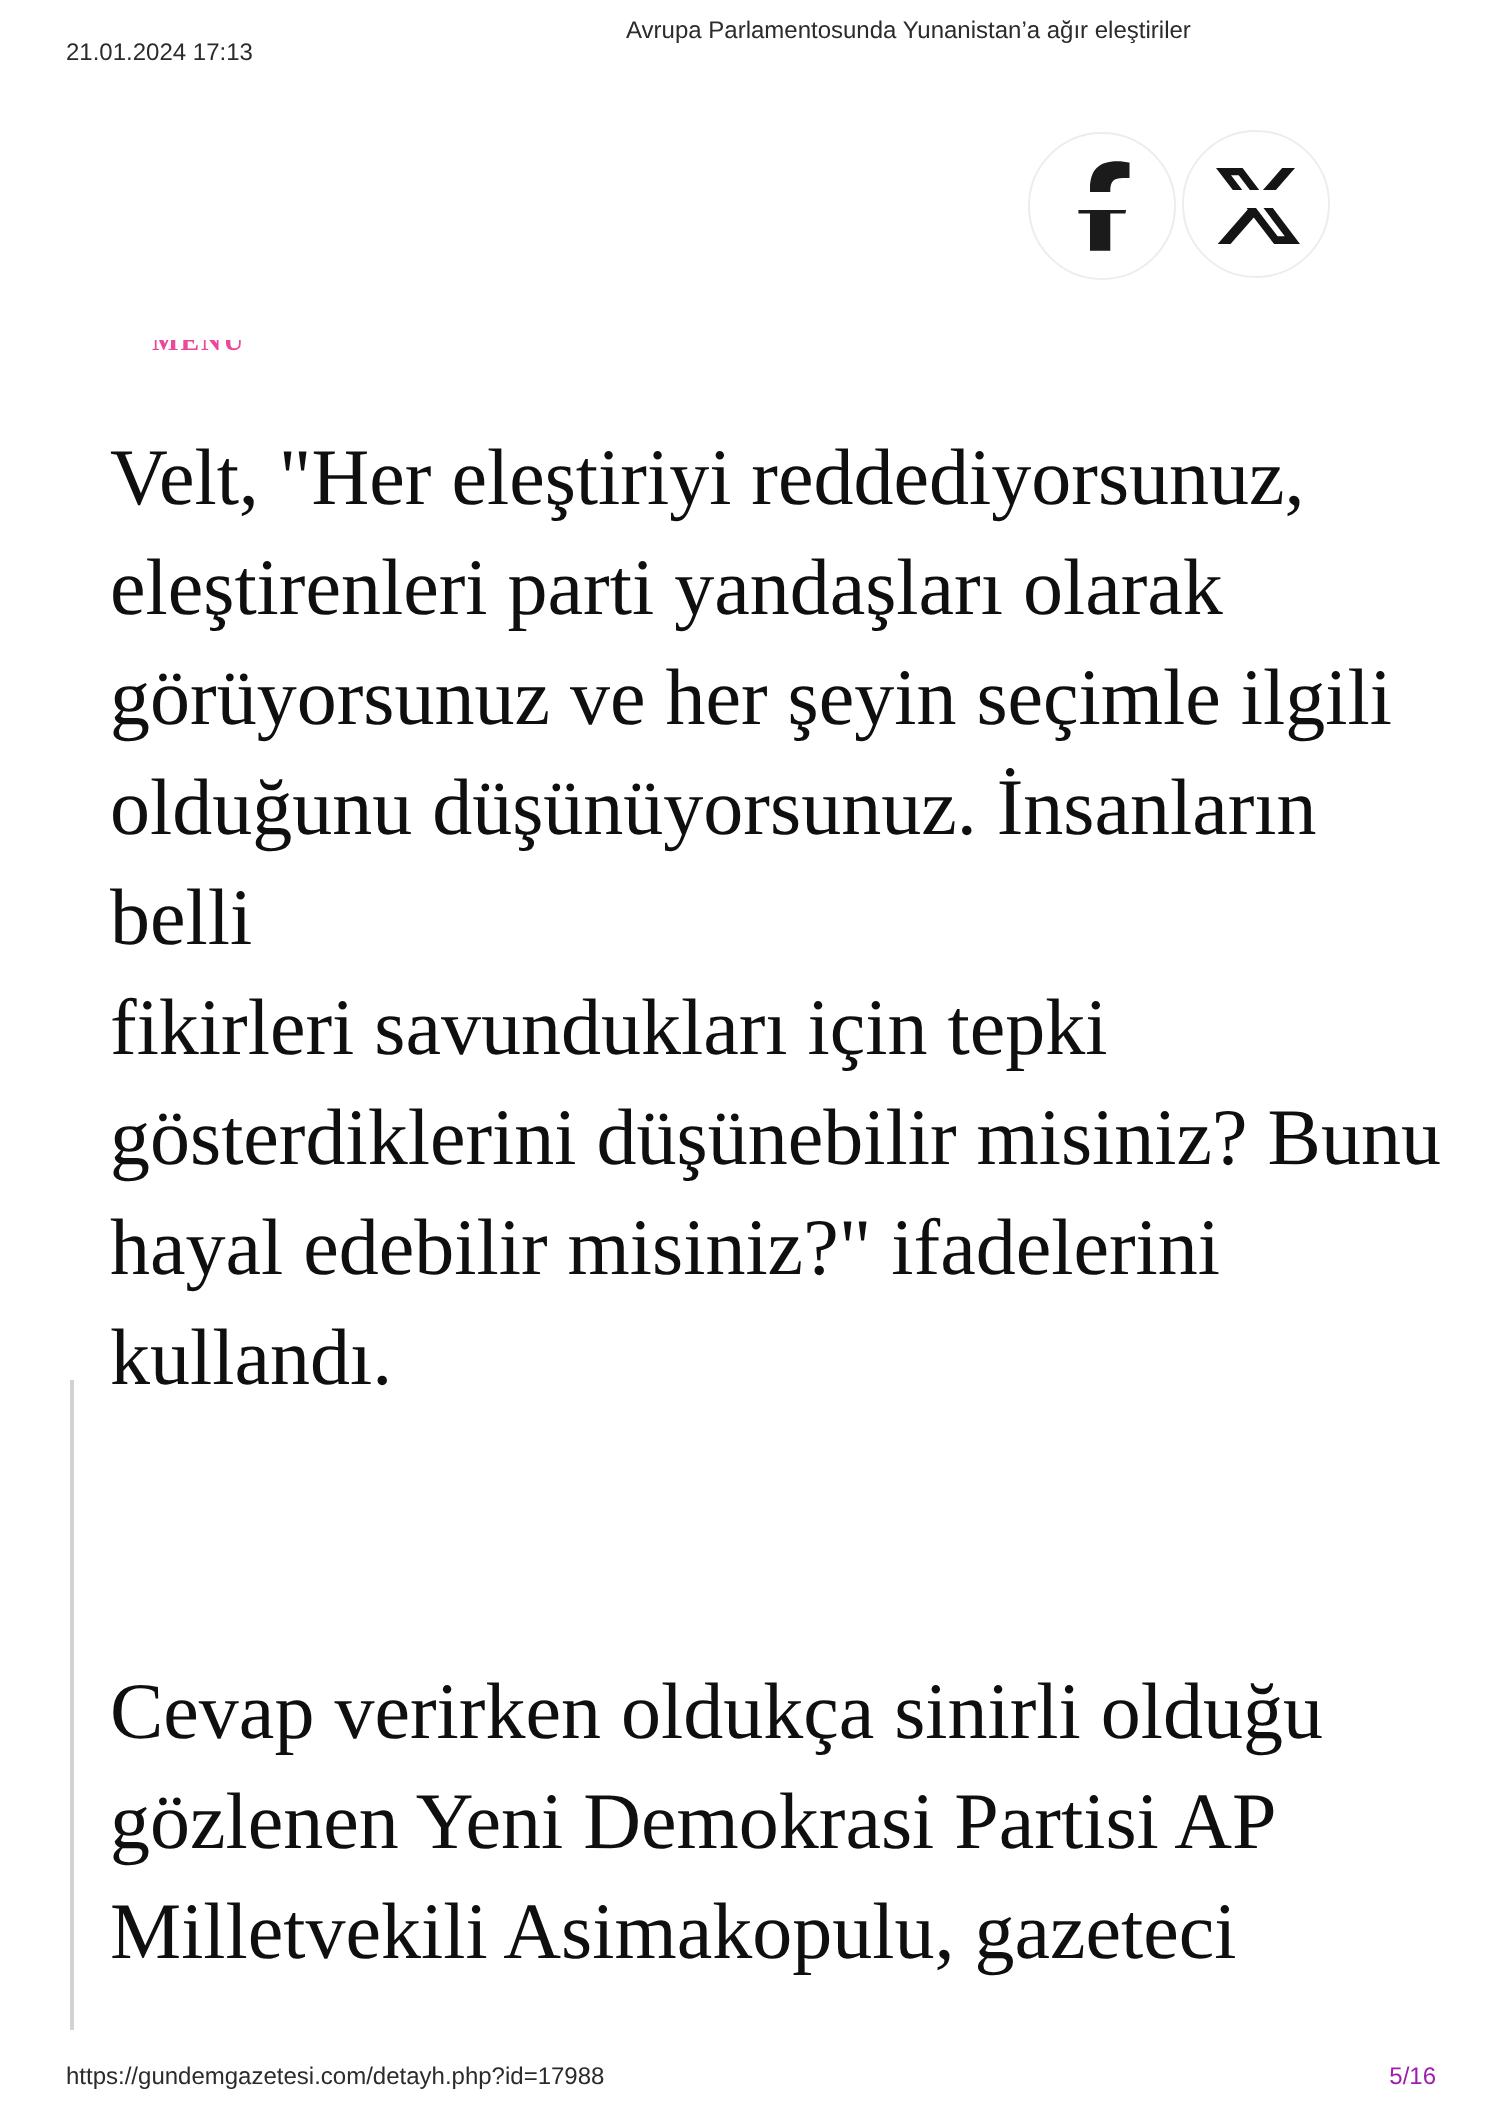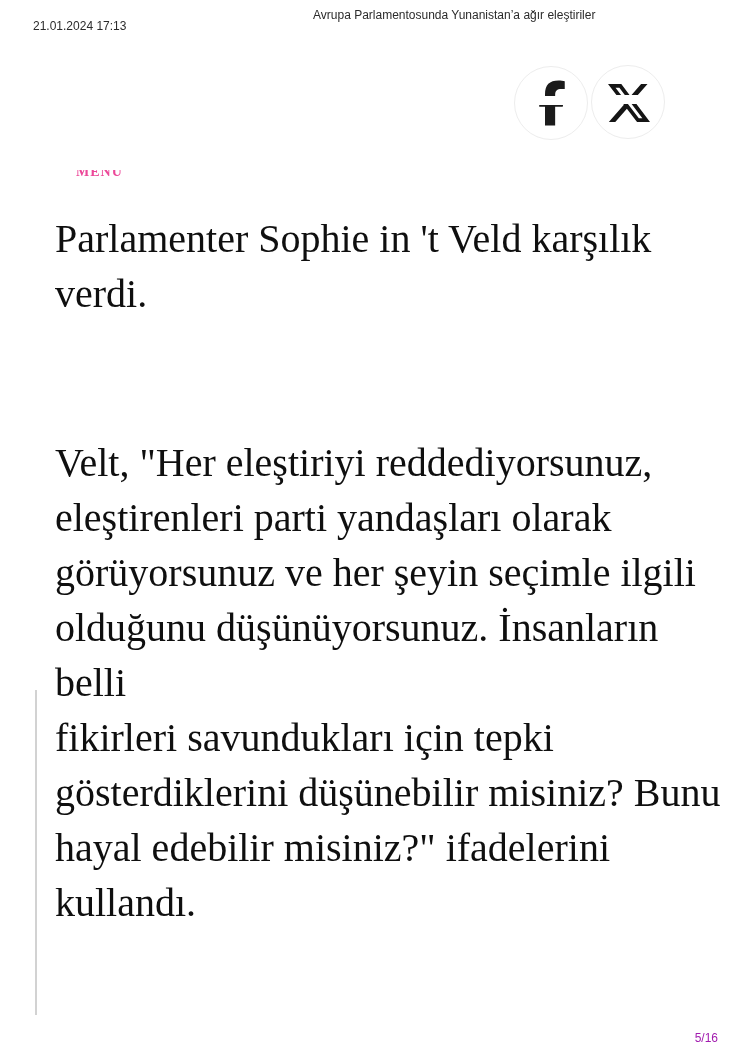--- a/index.html
+++ b/index.html
@@ -103,22 +103,20 @@
 <body>
 
 <div class="page">
 
   <div class="print-date">21.01.2024 17:13</div>
   <div class="print-title">Avrupa Parlamentosunda Yunanistan’a ağır eleştiriler</div>
 
   <div class="menu-label">MENÜ</div>
 
   <div class="article">
-    <p class="p1">Parlamenter Sophie in 't Veld karşılık
-verdi.</p>
     <p class="p2">Velt, "Her eleştiriyi reddediyorsunuz,
 eleştirenleri parti yandaşları olarak
 görüyorsunuz ve her şeyin seçimle ilgili
 olduğunu düşünüyorsunuz. İnsanların belli
 fikirleri savundukları için tepki
 gösterdiklerini düşünebilir misiniz? Bunu
 hayal edebilir misiniz?" ifadelerini
 kullandı.</p>
     <p class="p3">Cevap verirken oldukça sinirli olduğu
 gözlenen Yeni Demokrasi Partisi AP
@@ -137,15 +135,16 @@
   </div>
 
   <div class="social-circle circle-x">
     <svg class="x-svg" width="42" height="42" viewBox="0 0 24 24">
       <path fill="#151515" d="M18.901 1.153h3.68l-8.04 9.19L24 22.846h-7.406l-5.8-7.584-6.638 7.584H.474l8.6-9.83L0 1.154h7.594l5.243 6.932ZM17.61 20.644h2.039L6.486 3.24H4.298Z"></path>
     </svg>
     <div class="icon-clip"></div>
   </div>
 
 
+  <div class="print-url">https://gundemgazetesi.com/detayh.php?id=17988</div>
   <div class="print-page-num">5/16</div>
 
 </div>
 
 </body></html>

